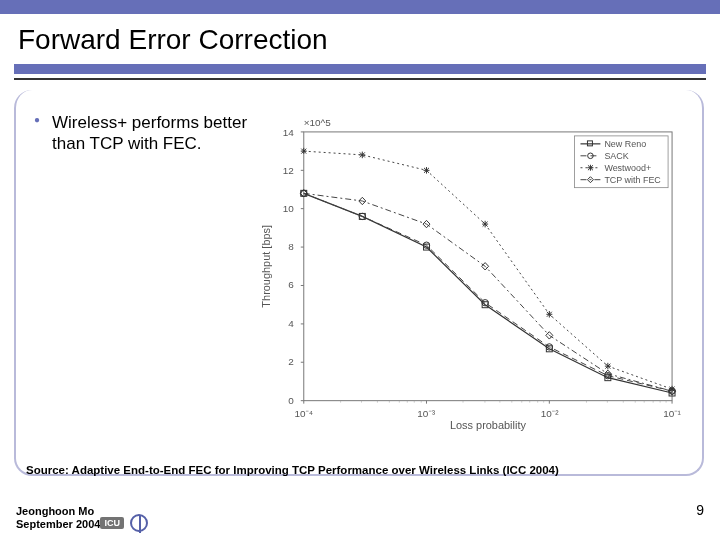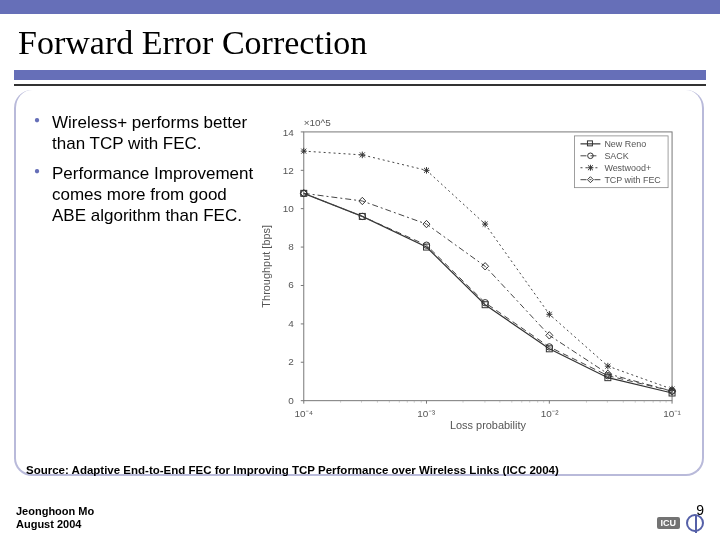--- a/index.html
+++ b/index.html
@@ -12,24 +12,24 @@
     overflow: hidden;
   }
   .topbar {
     height: 14px;
     background: #666fb8;
   }
   .title-wrap {
     padding: 10px 18px 8px 18px;
   }
   .title {
-    font-size: 34px;
+    font-size: 28px;
     font-weight: 400;
     color: #000;
-    font-family: Liberation Serif, serif;
+    font-family: Liberation Sans, sans-serif;
   }
   .rule1 {
     height: 10px;
     background: #666fb8;
     margin: 0 14px 0 14px;
   }
   .rule2 {
     height: 2px;
     background: #333;
     margin: 4px 14px 0 14px;
@@ -90,21 +90,20 @@
     color: #000;
     padding-left: 8px;
   }
   .footer {
     position: absolute;
     left: 16px;
     right: 16px;
     bottom: 8px;
     display: flex;
     align-items: flex-end;
-    justify-content: space-between;
     font-size: 11px;
     font-weight: bold;
   }
   .footer .author { line-height: 1.25; }
   .page-no {
     position: absolute;
     right: 16px;
     bottom: 22px;
     font-size: 14px;
     color: #000;
@@ -160,21 +159,20 @@
 </div>
 <div class="rule1"></div>
 <div class="rule2"></div>
 
 <div class="body-frame"></div>
 
 <div class="content">
   <div class="bullets">
     <ul>
       <li>Wireless+ performs better than TCP with FEC.</li>
-      <li>Performance Improvement comes more from good ABE algorithm than FEC.</li>
     </ul>
   </div>
   <div class="chart-wrap">
     <svg class="chart" viewBox="0 0 440 320" preserveAspectRatio="xMidYMid meet">
 
       <rect x="50" y="20" width="370" height="270" class="axis"></rect>
 
       <text x="50" y="14" font-size="10">×10^5</text>
 
       <g font-size="10">
@@ -339,20 +337,20 @@
       </g>
     </svg>
   </div>
 </div>
 
 <div class="source">Source: Adaptive End-to-End FEC for Improving TCP Performance over Wireless Links (ICC 2004)</div>
 
 <div class="footer">
   <div class="author">
     <div>Jeonghoon Mo</div>
-    <div>August 2004</div>
+    <div>September 2004</div>
   </div>
   <div class="uni-logo">
     <span class="icu">ICU</span>
     <span class="globe"></span>
   </div>
 </div>
 <div class="page-no">9</div>
 
 </body></html>

